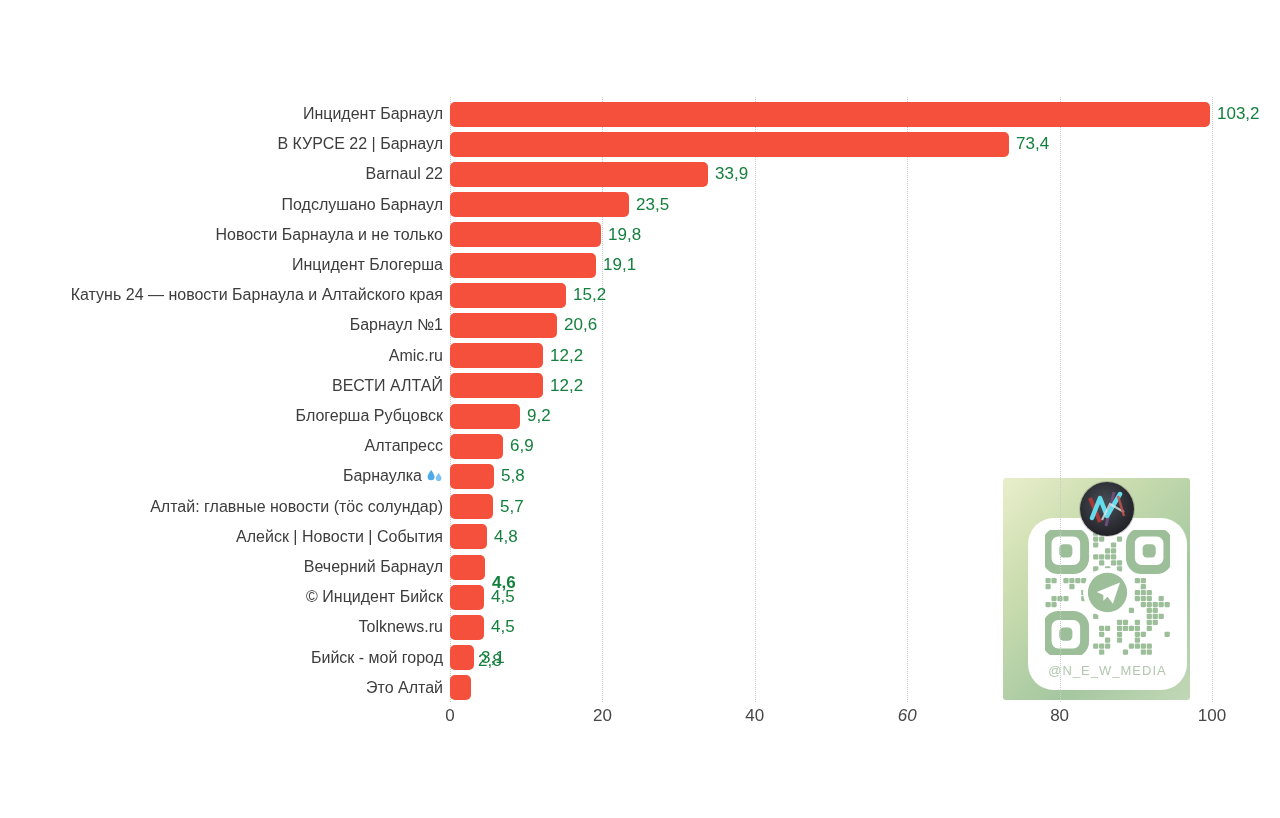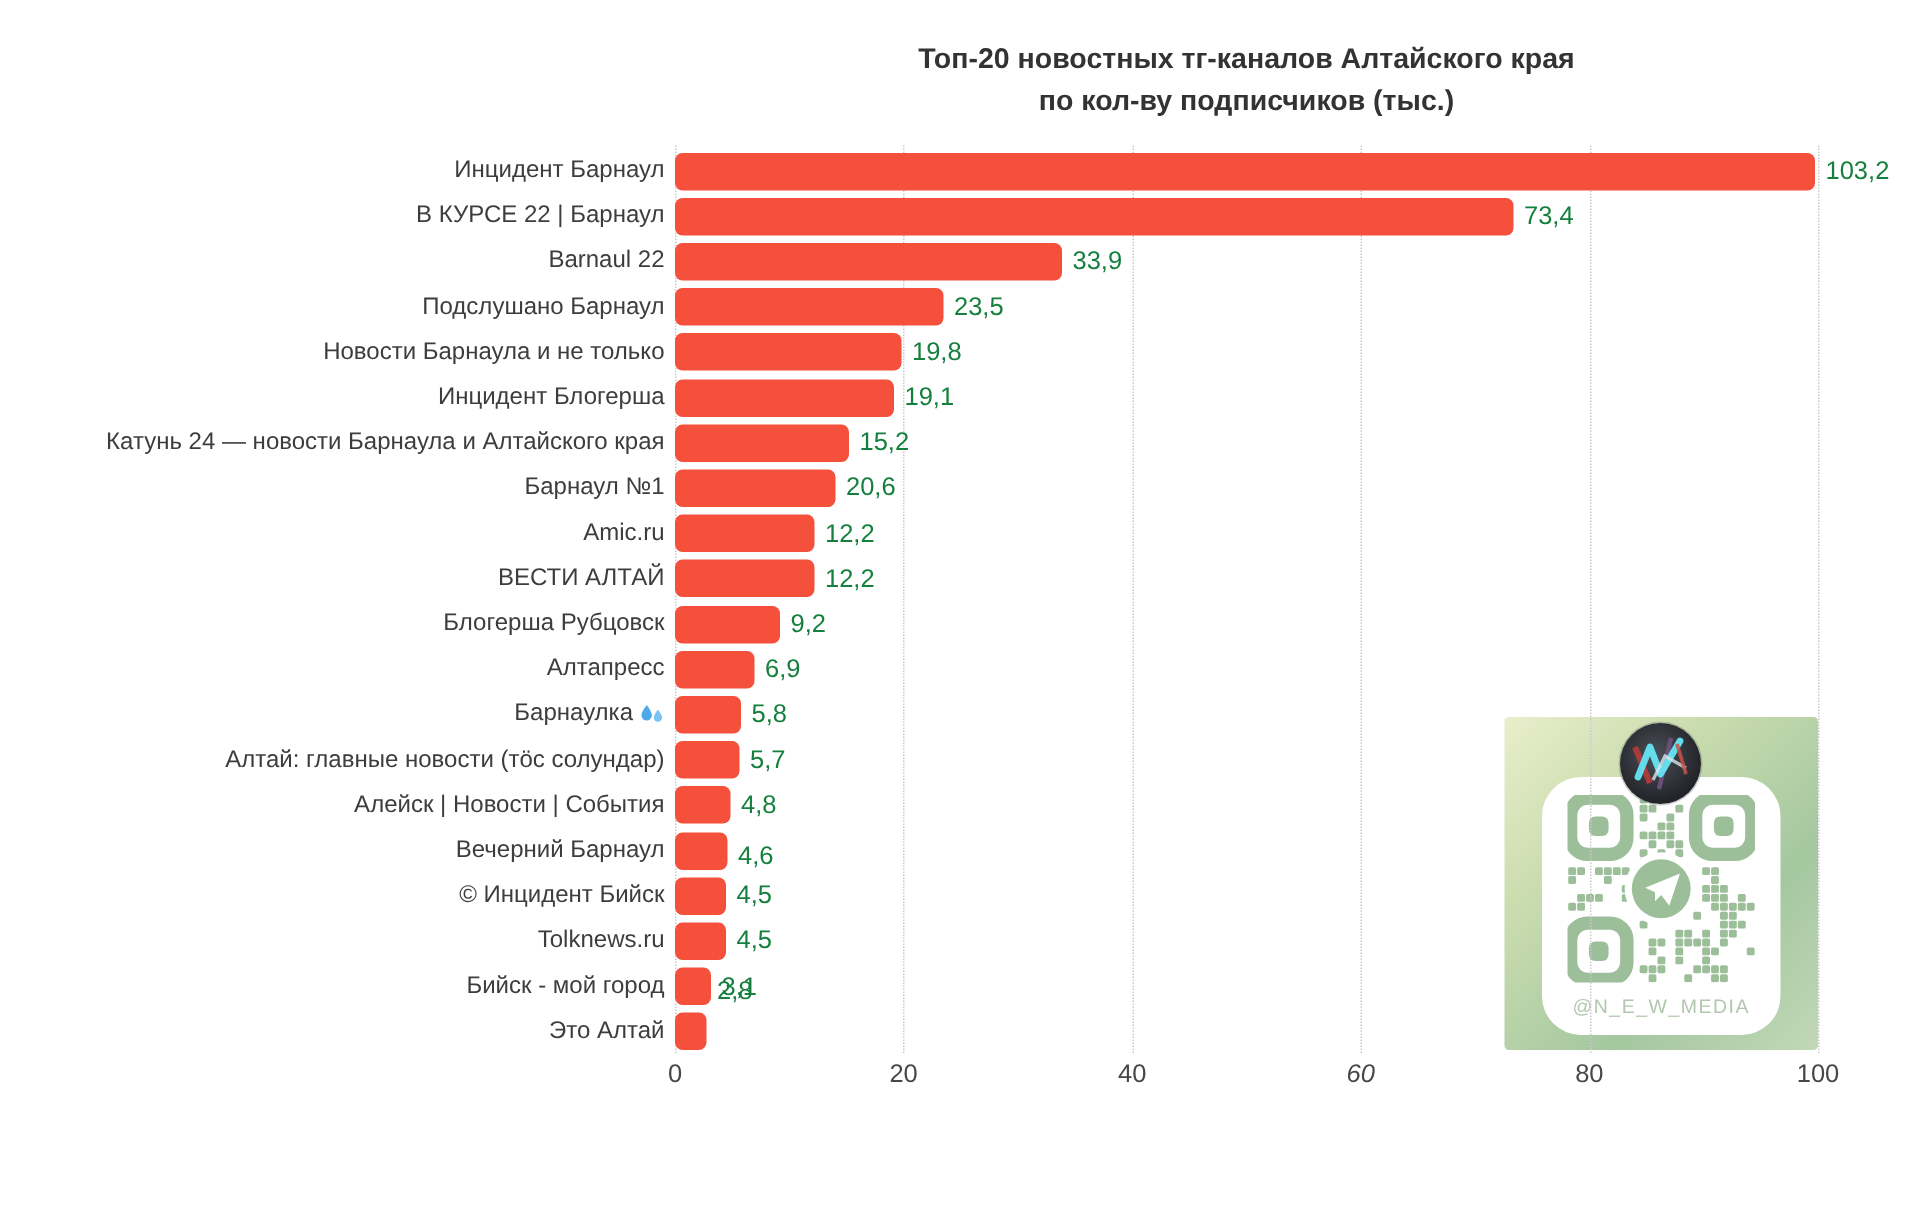--- a/index.html
+++ b/index.html
@@ -12,43 +12,39 @@
             border-left:1px dotted #c9c9c9;z-index:2;}
   .tick{position:absolute;top:706px;width:80px;text-align:center;
         font-size:17px;color:#474747;z-index:2;}
   .row-label{position:absolute;left:0;width:443px;height:30px;
              display:flex;justify-content:flex-end;align-items:center;gap:4px;
              font-size:16px;color:#3d3d3d;white-space:nowrap;z-index:3;}
   .bar{position:absolute;left:450px;height:25px;background:#f4503b;
        border-radius:5px;z-index:3;}
   .value-label{position:absolute;height:30px;line-height:30px;
                font-size:17px;color:#15803d;white-space:nowrap;z-index:4;}
-  .qr-card{position:absolute;left:1003px;top:478px;width:209px;height:222px;
+  .qr-card{position:absolute;left:1003px;top:478px;width:187px;height:222px;
            background:linear-gradient(135deg,#e9eecb 0%,#cbddaf 30%,#a4c7a0 68%,#c2d8b6 100%);
            border-radius:3px;z-index:1;}
   .qr-white{position:absolute;left:25px;top:40px;width:159px;height:172px;
             background:#ffffff;border-radius:26px;}
   .qr-code{position:absolute;left:17px;top:12px;}
   .qr-handle{position:absolute;left:0;bottom:12px;width:100%;text-align:center;
              font-size:13px;letter-spacing:1px;color:#b2c8ae;}
   .avatar{position:absolute;left:77px;top:4px;width:54px;height:54px;border-radius:50%;
           overflow:hidden;box-shadow:0 0 0 1px rgba(110,110,110,.35);}
   .footer{position:absolute;left:0;top:764px;width:1280px;text-align:center;
           font-size:16px;color:#161616;}
   .droplets{display:inline-block;vertical-align:middle;}
 </style>
 </head>
 <body>
 
 <div class="canvas">
 
-  <div class="title">
-    <div>Топ-20 новостных тг-каналов Алтайского края</div>
-    <div>по кол-ву подписчиков (тыс.)</div>
-  </div>
 
   <div class="qr-card">
     <div class="qr-white">
       <svg class="qr-code" width="125" height="125" viewBox="0 0 21 21" id="qr-svg">
           <rect x="0.35" y="0.35" width="6.3" height="6.3" rx="1.9" fill="none" stroke="#9cbf9a" stroke-width="1.5"></rect>
           <rect x="2.4" y="2.4" width="2.2" height="2.2" rx="0.7" fill="#9cbf9a"></rect>
           <rect x="14.35" y="0.35" width="6.3" height="6.3" rx="1.9" fill="none" stroke="#9cbf9a" stroke-width="1.5"></rect>
           <rect x="16.4" y="2.4" width="2.2" height="2.2" rx="0.7" fill="#9cbf9a"></rect>
           <rect x="0.35" y="14.35" width="6.3" height="6.3" rx="1.9" fill="none" stroke="#9cbf9a" stroke-width="1.5"></rect>
           <rect x="2.4" y="16.4" width="2.2" height="2.2" rx="0.7" fill="#9cbf9a"></rect>
@@ -250,21 +246,21 @@
       <div class="value-label" style="top: 491.6px; left: 500px;">5,7</div>
       <div class="row-label" style="top: 521.8px;">
         <span>Алейск | Новости | События</span>
       </div>
       <div class="bar" style="top: 524.3px; width: 37px; background: rgb(244, 80, 59);"></div>
       <div class="value-label" style="top: 521.8px; left: 494px;">4,8</div>
       <div class="row-label" style="top: 552px;">
         <span>Вечерний Барнаул</span>
       </div>
       <div class="bar" style="top: 554.5px; width: 35px; background: rgb(244, 80, 59);"></div>
-      <div class="value-label" style="top: 556px; left: 492px;">4,6</div>
+      <div class="value-label" style="top: 568px; left: 492px; font-weight: bold;">4,6</div>
       <div class="row-label" style="top: 582.2px;">
         <span>© Инцидент Бийск</span>
       </div>
       <div class="bar" style="top: 584.7px; width: 34px; background: rgb(244, 80, 59);"></div>
       <div class="value-label" style="top: 582.2px; left: 491px;">4,5</div>
       <div class="row-label" style="top: 612.4px;">
         <span>Tolknews.ru</span>
       </div>
       <div class="bar" style="top: 614.9px; width: 34px; background: rgb(244, 80, 59);"></div>
       <div class="value-label" style="top: 612.4px; left: 491px;">4,5</div>

